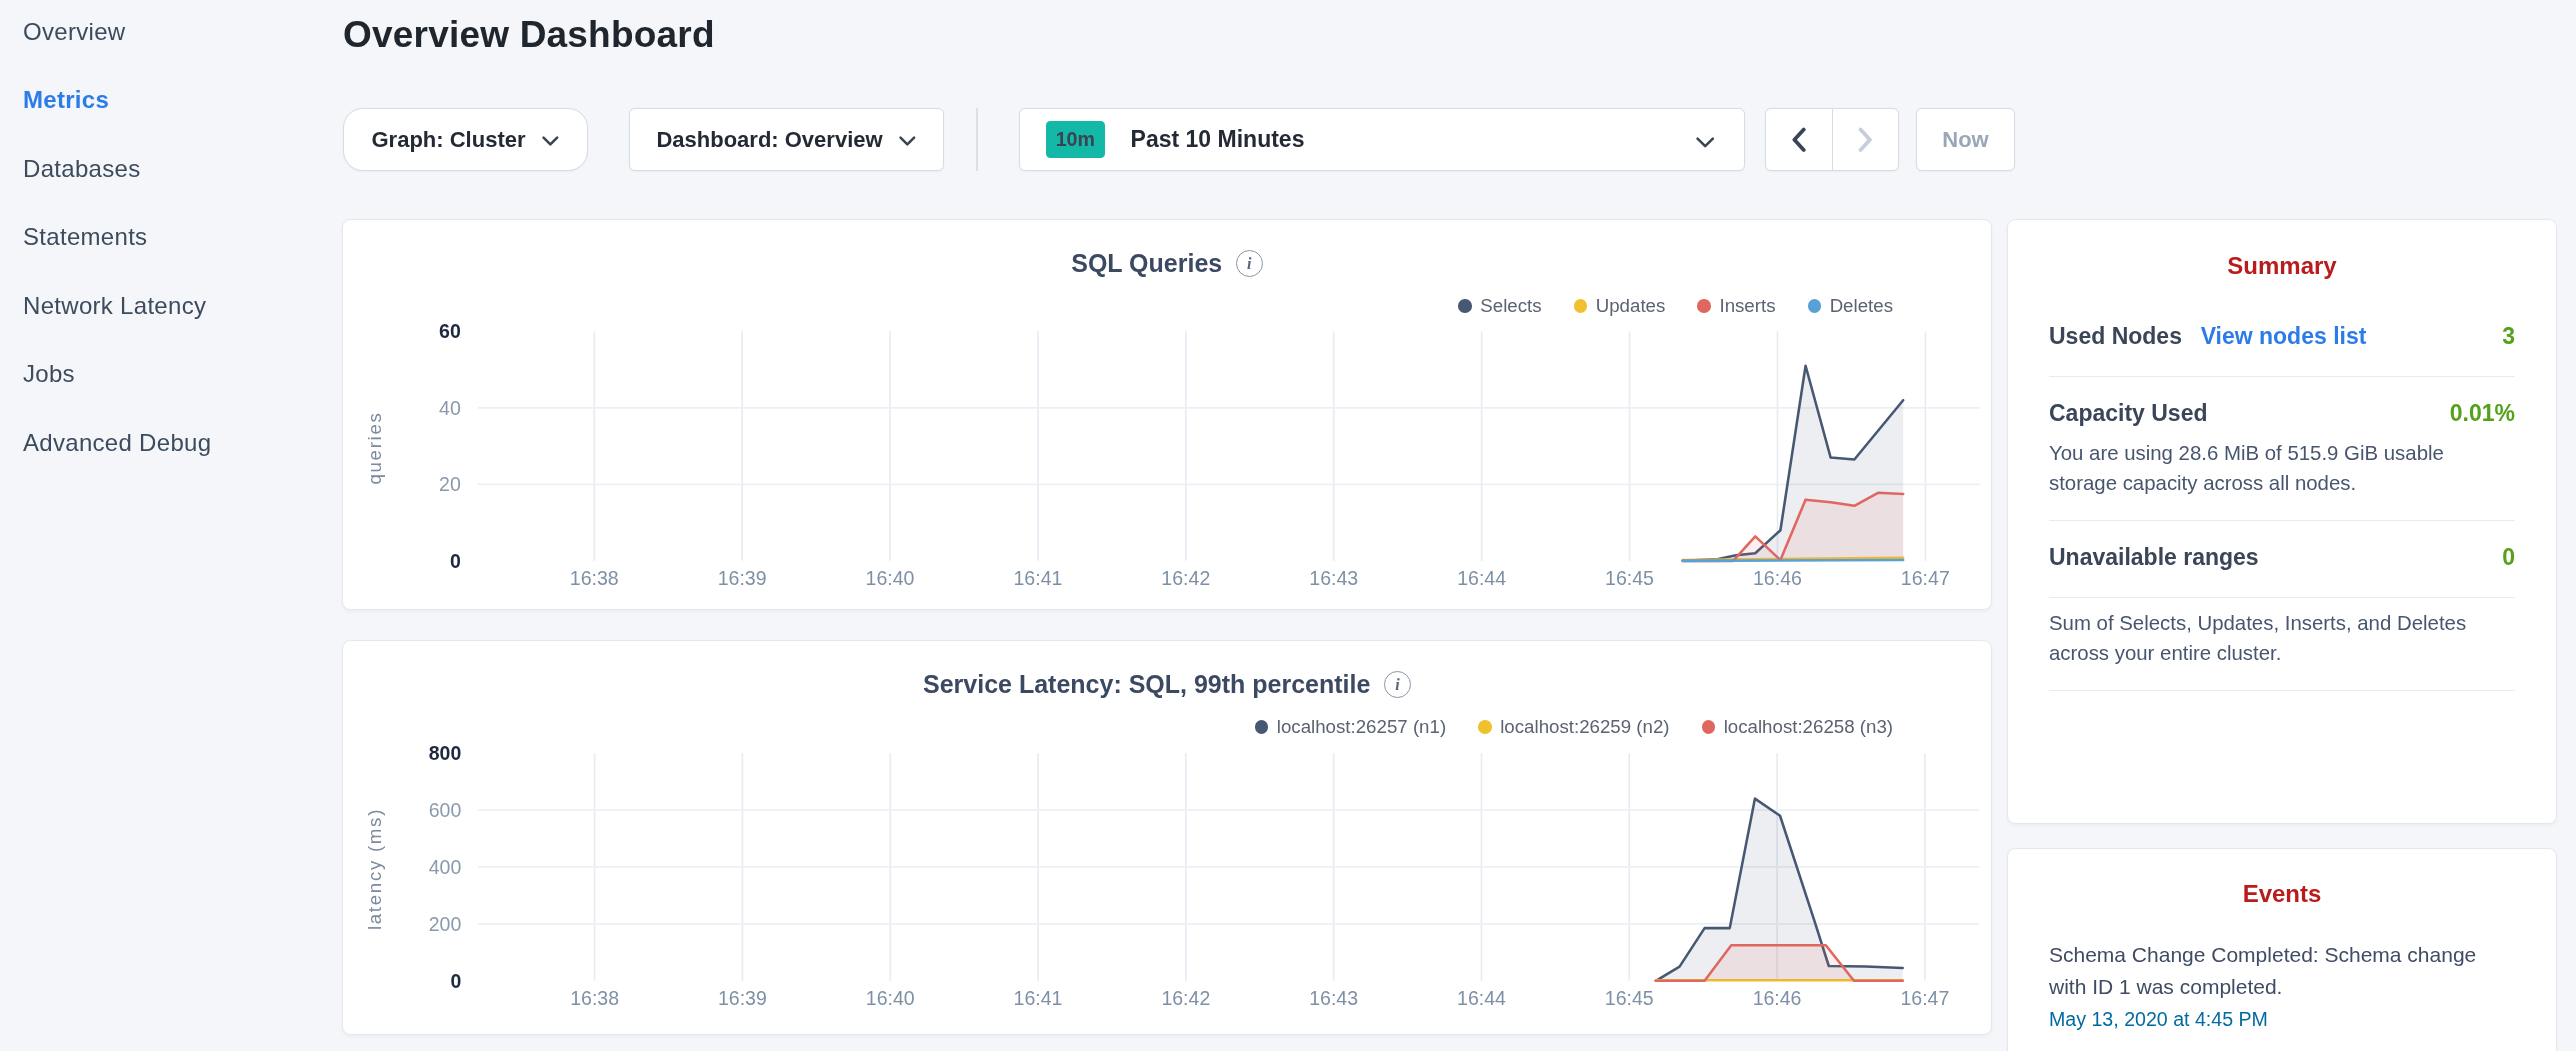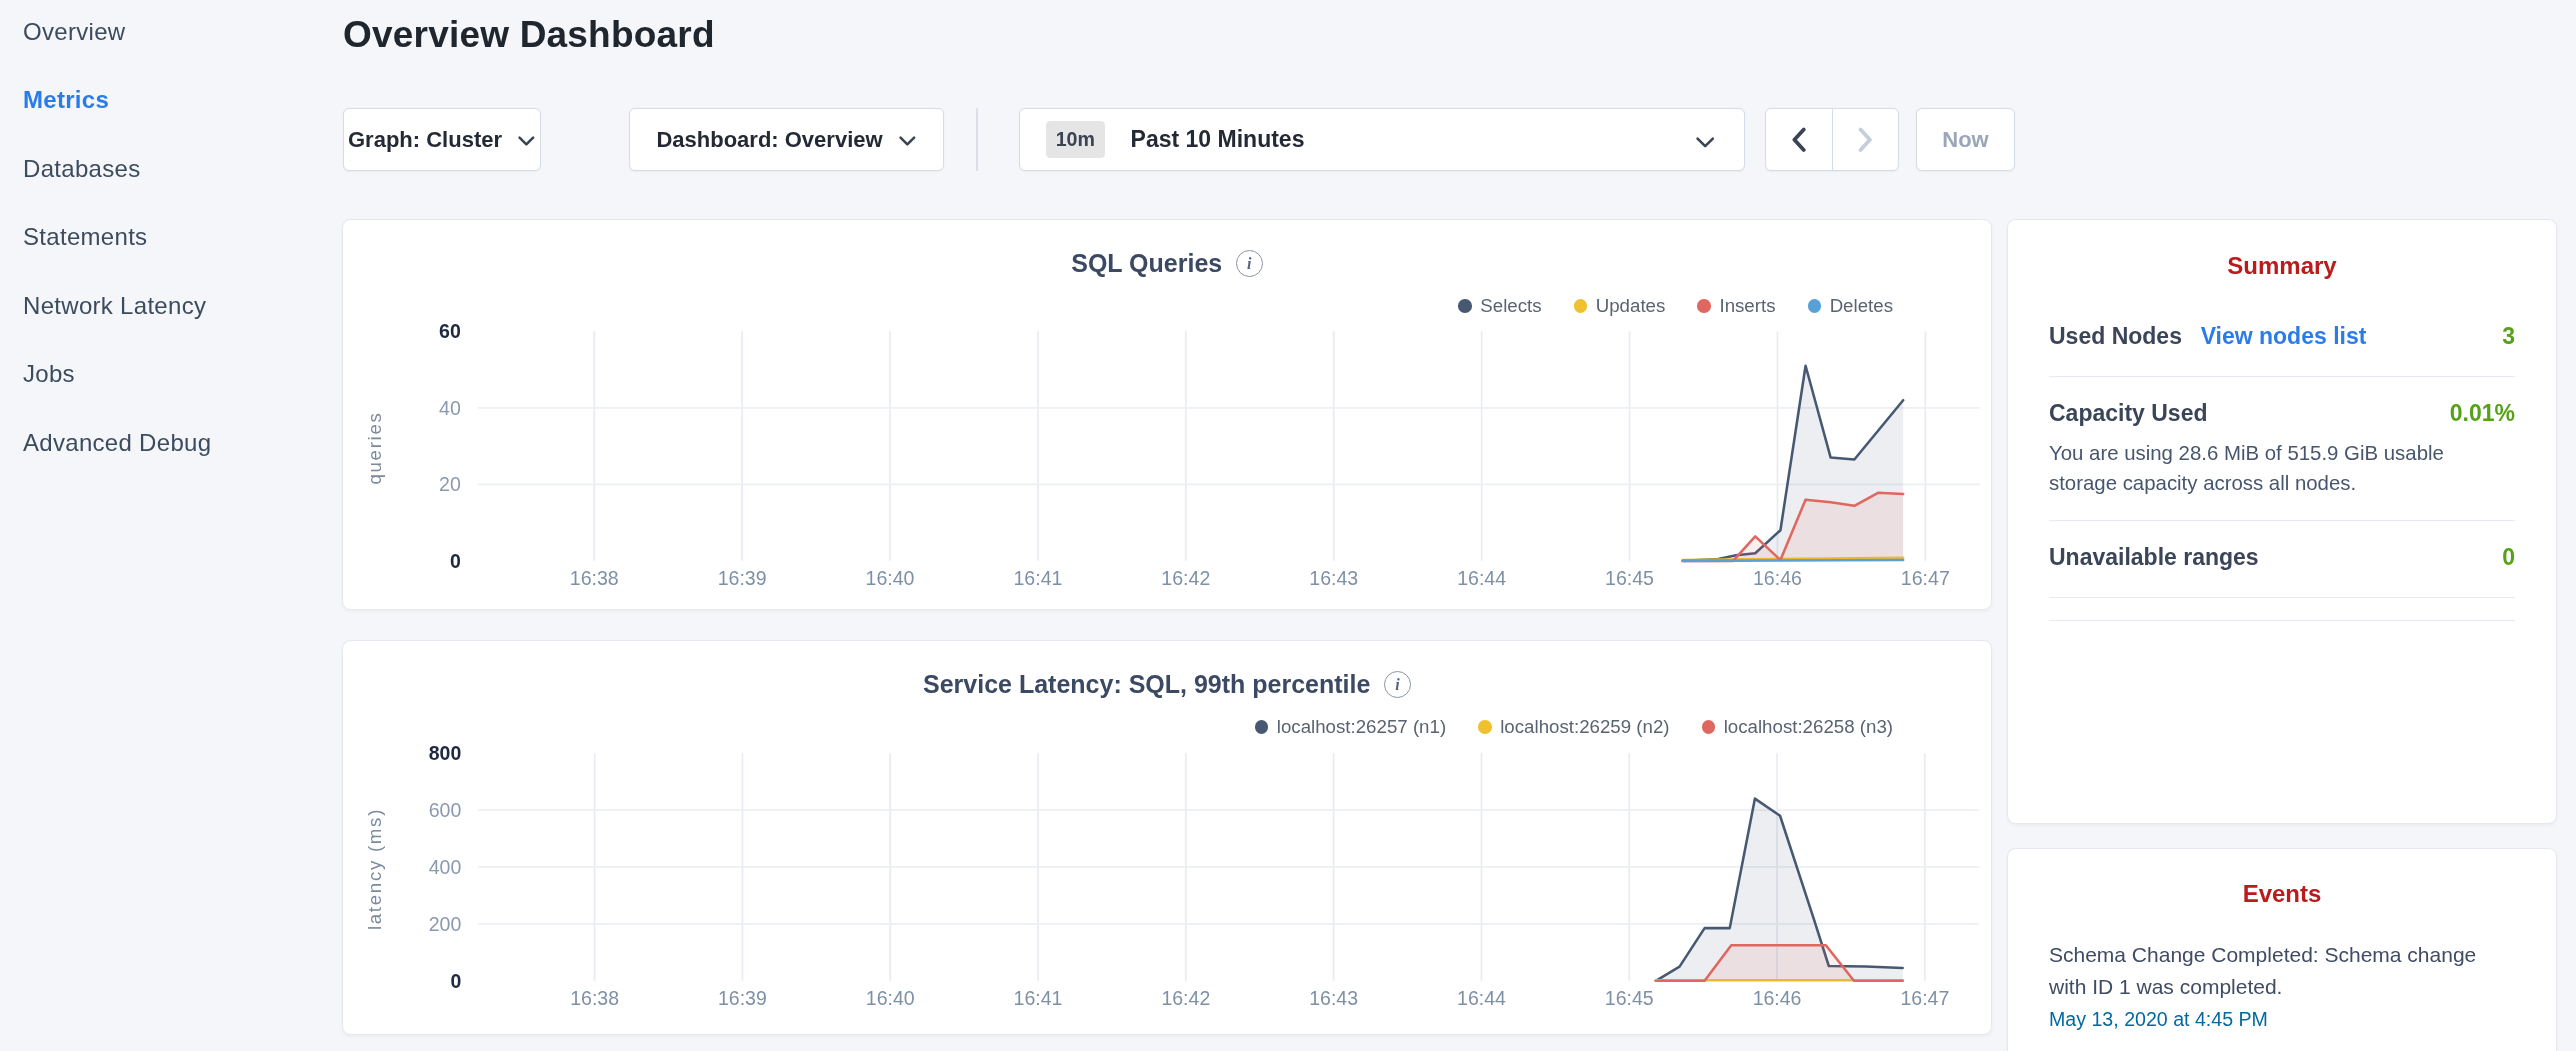--- a/index.html
+++ b/index.html
@@ -25,26 +25,26 @@
   
   .btn {
     position:absolute; top:108px; height:63px; background:#fff;
     border:0.9px solid #d6dce5; border-radius:6px;
     display:flex; align-items:center; justify-content:center;
     font-size:22px; font-weight:700; color:#242a35;
     box-shadow:0 0.9px 1.7px rgba(40,52,74,.05); cursor:pointer;
     font-family:"Liberation Sans", sans-serif;
   }
   .btn .chev { margin-left:15.3px; margin-top:3.4px; }
-  .dd-graph { left:343px; width:198px; }
+  .dd-graph { left:343px; width:245px;border-radius:20px; }
   .dd-dashboard { left:629px; width:315px;text-align:right; }
   .toolbar-divider { position:absolute; left:976px; top:108px; width:1.7px; height:63px; background:#dbe0e8; }
   .time-window { left:1019px; width:726px; justify-content:flex-start; padding-left:25.5px; }
   .tw-badge {
-    background:#e5e5e5; border-radius:4.3px; padding:6.8px 10.2px;
+    background:#14b8a6; border-radius:4.3px; padding:6.8px 10.2px;
     font-size:19.6px; font-weight:700; color:#3a4354;
   }
   .tw-label { margin-left:25.5px; font-size:23px; }
   .tw-chev { position:absolute; right:29px; top:27px; }
   .arrow-pair {
     position:absolute; left:1765px; top:108px; width:134px; height:63px;
     background:#fff; border:0.9px solid #d6dce5; border-radius:6px;
     display:flex; box-shadow:0 0.9px 1.7px rgba(40,52,74,.05);
   }
   .arrow-pair .arrow-btn {
@@ -298,20 +298,21 @@
   </div>
   <div class="sum-desc">You are using 28.6 MiB of 515.9 GiB usable storage capacity across all nodes.</div>
   <div class="sum-divider"></div>
 
   <div class="sum-row">
     <span class="sum-label">Unavailable ranges</span>
     <span class="sum-value">0</span>
   </div>
   <div class="sum-divider tall"></div>
 
+  <div class="sum-desc">Sum of Selects, Updates, Inserts, and Deletes across your entire cluster.</div>
   <div class="sum-divider"></div>
 
 </div>
 
 <div class="card events-card">
   <div class="panel-heading">Events</div>
   <div class="event-msg">Schema Change Completed: Schema change with ID 1 was completed.</div>
   <div class="event-time">May 13, 2020 at 4:45 PM</div>
 </div>
 

